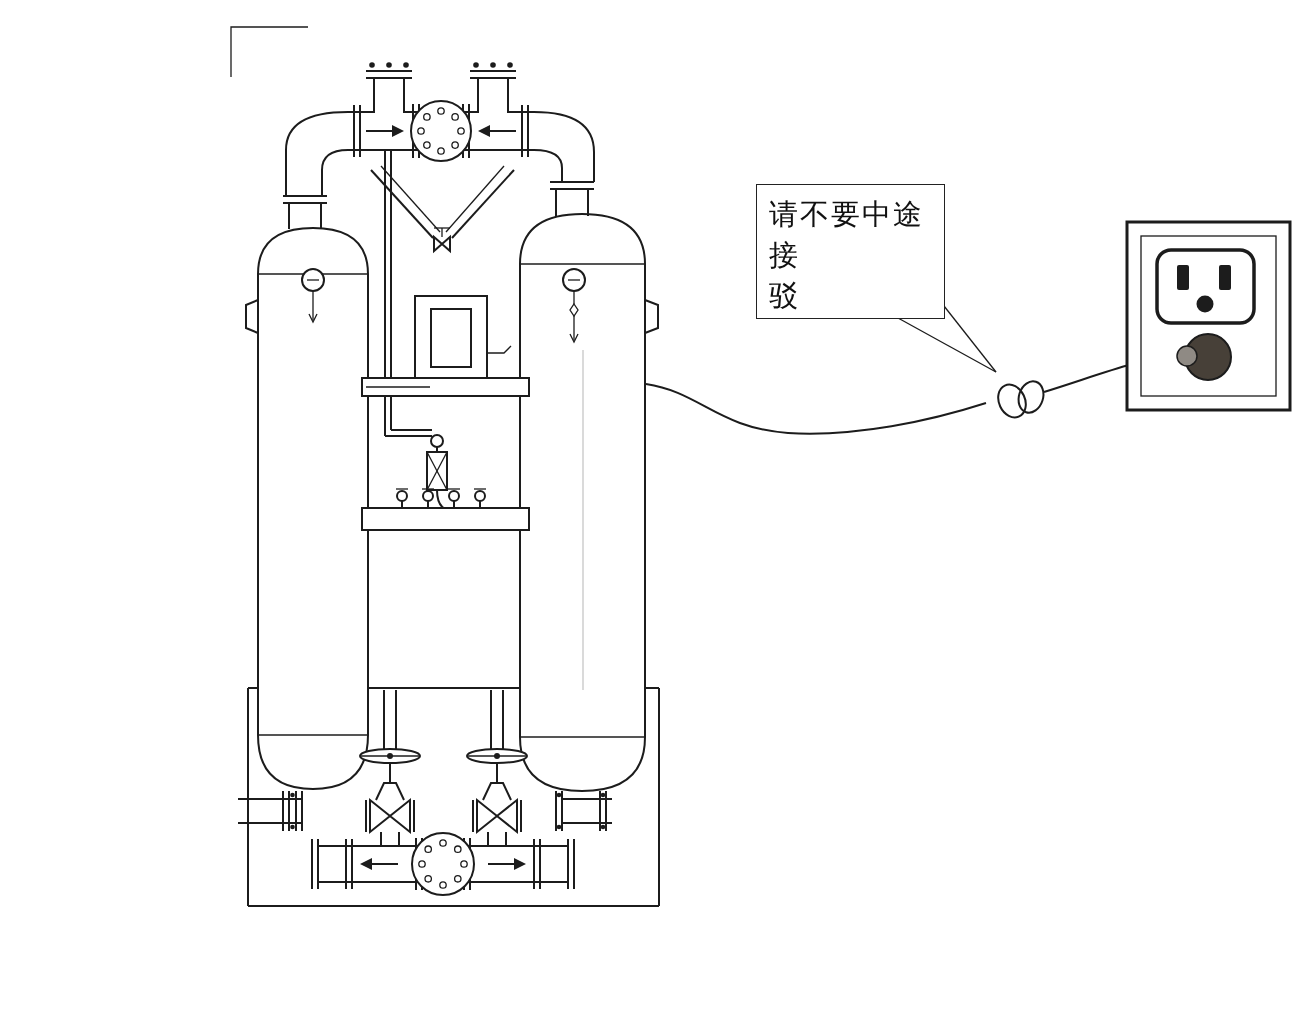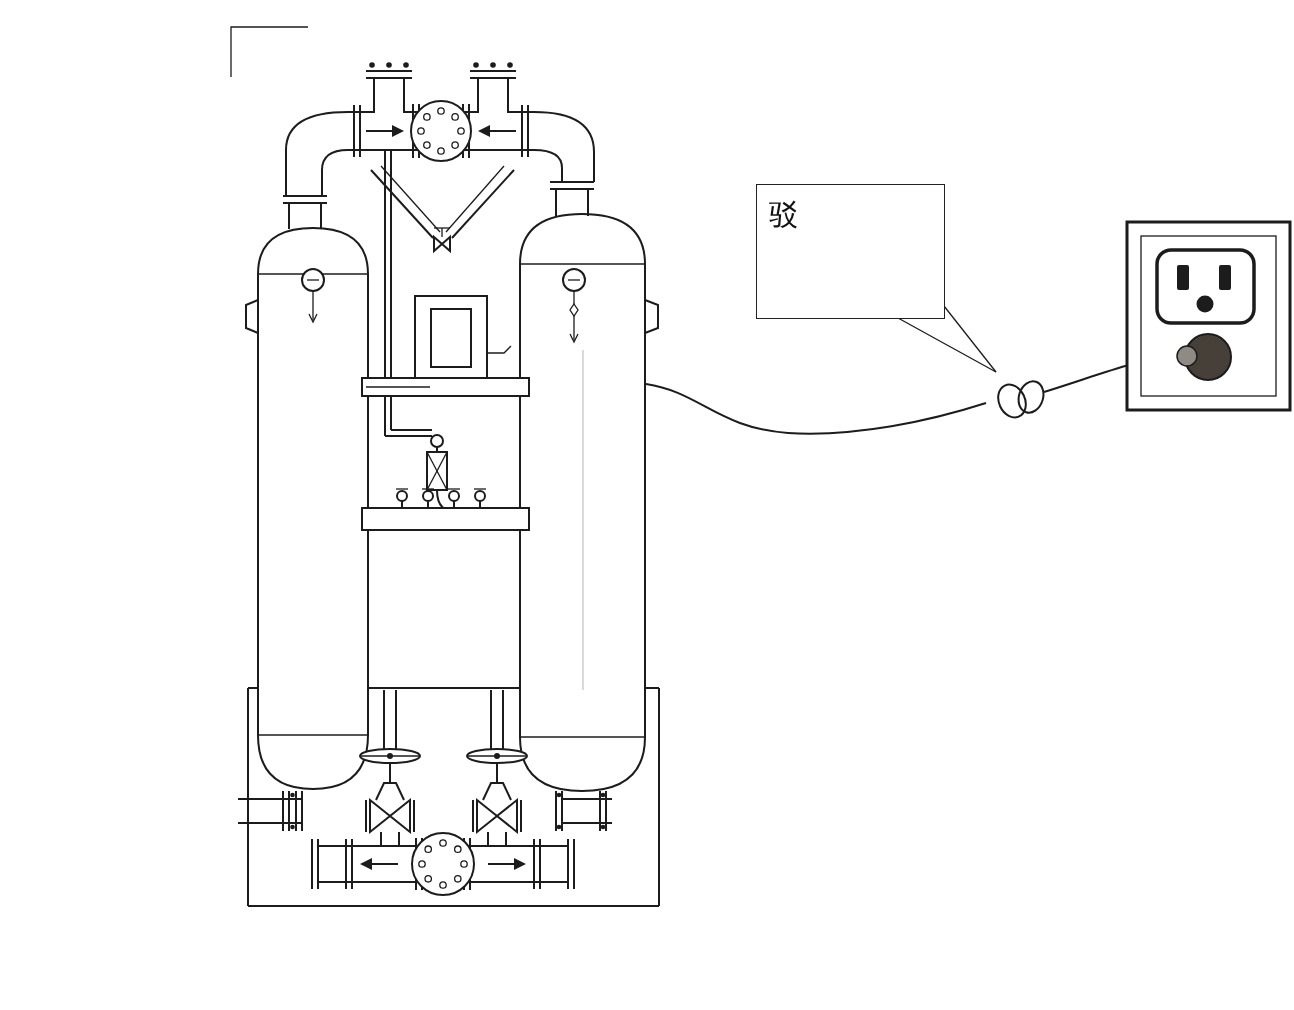--- a/index.html
+++ b/index.html
@@ -317,16 +317,17 @@
     <rect class="bk" x="1177" y="265" width="12" height="25" rx="2"></rect>
     <rect class="bk" x="1219" y="265" width="12" height="25" rx="2"></rect>
     <circle class="bk" cx="1205" cy="304" r="8.5"></circle>
     <circle class="plugfill" cx="1208" cy="357" r="23"></circle>
     <circle class="ferrulefill" cx="1187" cy="356" r="10"></circle>
   </g>
 
 </svg>
 
 <div class="callout">
+  <div>请不要中途接</div>
   <div>驳</div>
 </div>
 
 </div>
 
 </body></html>

